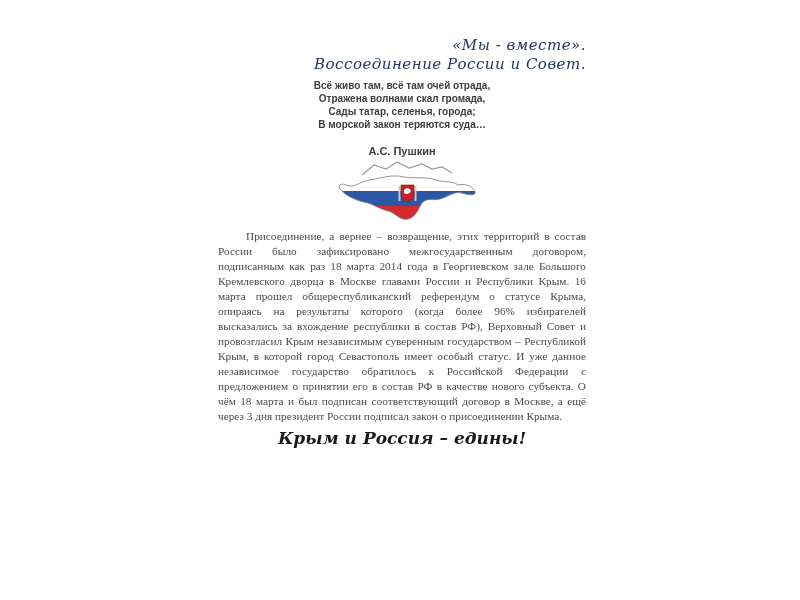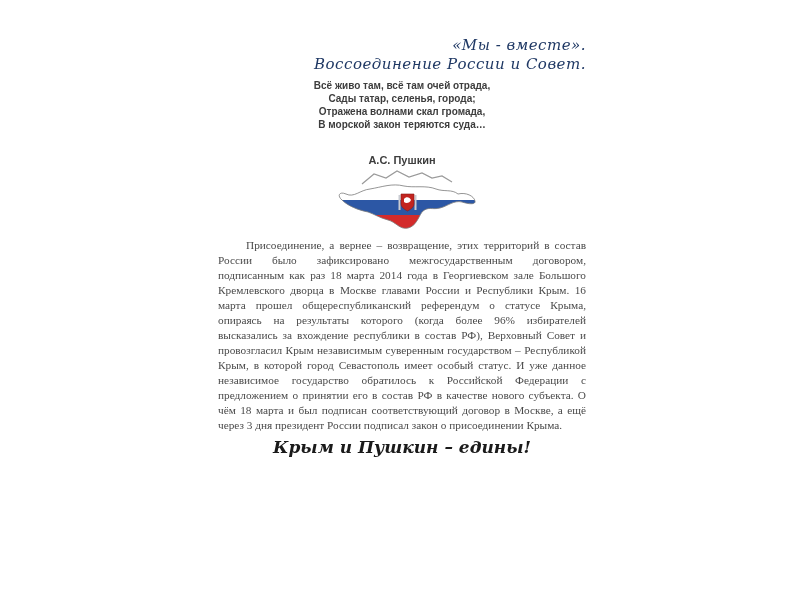--- a/index.html
+++ b/index.html
@@ -11,21 +11,21 @@
 
   .title { text-align:right; font-family:"DejaVu Serif", serif; font-style:italic;
            color:#1F3864; font-size:15px; line-height:19px; letter-spacing:0.5px; }
   .title-line1 { margin-top:36px; }
 
   .flag-wrap { width:178px; height:98px; margin:5px 0 0 112px; }
   .map-wrap  { width:145px; height:68px; margin:2px 0 0 116px; }
 
   .poem { margin-top:5px; text-align:center; font-family:"Liberation Sans", sans-serif;
           font-weight:bold; font-size:10px; line-height:13px; color:#3d3d3d; }
-  .poem-author { margin-top:23px; text-align:center; font-family:"Liberation Sans", sans-serif;
+  .poem-author { margin-top:14px; text-align:center; font-family:"Liberation Sans", sans-serif;
           font-weight:bold; font-size:11px; color:#3d3d3d; }
 
   .para { margin-top:9px; text-align:justify; font-size:11.3px; line-height:14.2px;
           text-indent:28px; color:#4a4a4a; }
   .para2 { margin-top:2px; line-height:15px; }
 
   .closing { margin-top:4px; text-align:center; font-family:"DejaVu Serif", serif;
              font-style:italic; font-weight:bold; font-size:17px; color:#1a1a1a; }
 
   svg { display:block; }
@@ -34,22 +34,22 @@
 <body>
 
 <div class="doc">
 
   <div class="title title-line1">«Мы - вместе».</div>
   <div class="title">Воссоединение России и Совет.</div>
 
 
   <div class="poem">
     <div>Всё живо там, всё там очей отрада,</div>
+    <div>Отражена волнами скал громада,</div>
     <div>Сады татар, селенья, города;</div>
-    <div>Отражена волнами скал громада,</div>
     <div>В морской закон теряются суда…</div>
   </div>
   <div class="poem-author">А.С. Пушкин</div>
 
 
   <div class="map-wrap">
     <svg viewBox="0 0 145 68" width="145" height="68">
       <defs>
         <clipPath id="crimeaClip">
           <path d="M8,32 C3,28 5,23 12,26 C20,30 26,22 36,21 C48,19 58,15 70,18
@@ -77,15 +77,15 @@
         <rect x="64.5" y="27" width="2" height="15" fill="#c9ccd2"></rect>
         <rect x="80.5" y="27" width="2" height="15" fill="#c9ccd2"></rect>
         <path d="M67,26 L80,26 L80,36 C80,40 73.5,43 73.5,43 C73.5,43 67,40 67,36 Z" fill="#c2241f" stroke="#8b1a16" stroke-width="0.6"></path>
         <path d="M70,31 C72,28 76,29 77,32 C76,35 72,36 70,34 Z" fill="#ffffff"></path>
       </g>
     </svg>
   </div>
 
   <div class="para para2">Присоединение, а вернее – возвращение, этих территорий в состав России было зафиксировано межгосударственным договором, подписанным как раз 18 марта 2014 года в Георгиевском зале Большого Кремлевского дворца в Москве главами России и Республики Крым. 16 марта прошел общереспубликанский референдум о статусе Крыма, опираясь на результаты которого (когда более 96% избирателей высказались за вхождение республики в состав РФ), Верховный Совет и провозгласил Крым независимым суверенным государством – Республикой Крым, в которой город Севастополь имеет особый статус. И уже данное независимое государство обратилось к Российской Федерации с предложением о принятии его в состав РФ в качестве нового субъекта. О чём 18 марта и был подписан соответствующий договор в Москве, а ещё через 3 дня президент России подписал закон о присоединении Крыма.</div>
 
-  <div class="closing">Крым и Пушкин – едины!</div>
+  <div class="closing">Крым и Россия – едины!</div>
 
 </div>
 
 </body></html>

